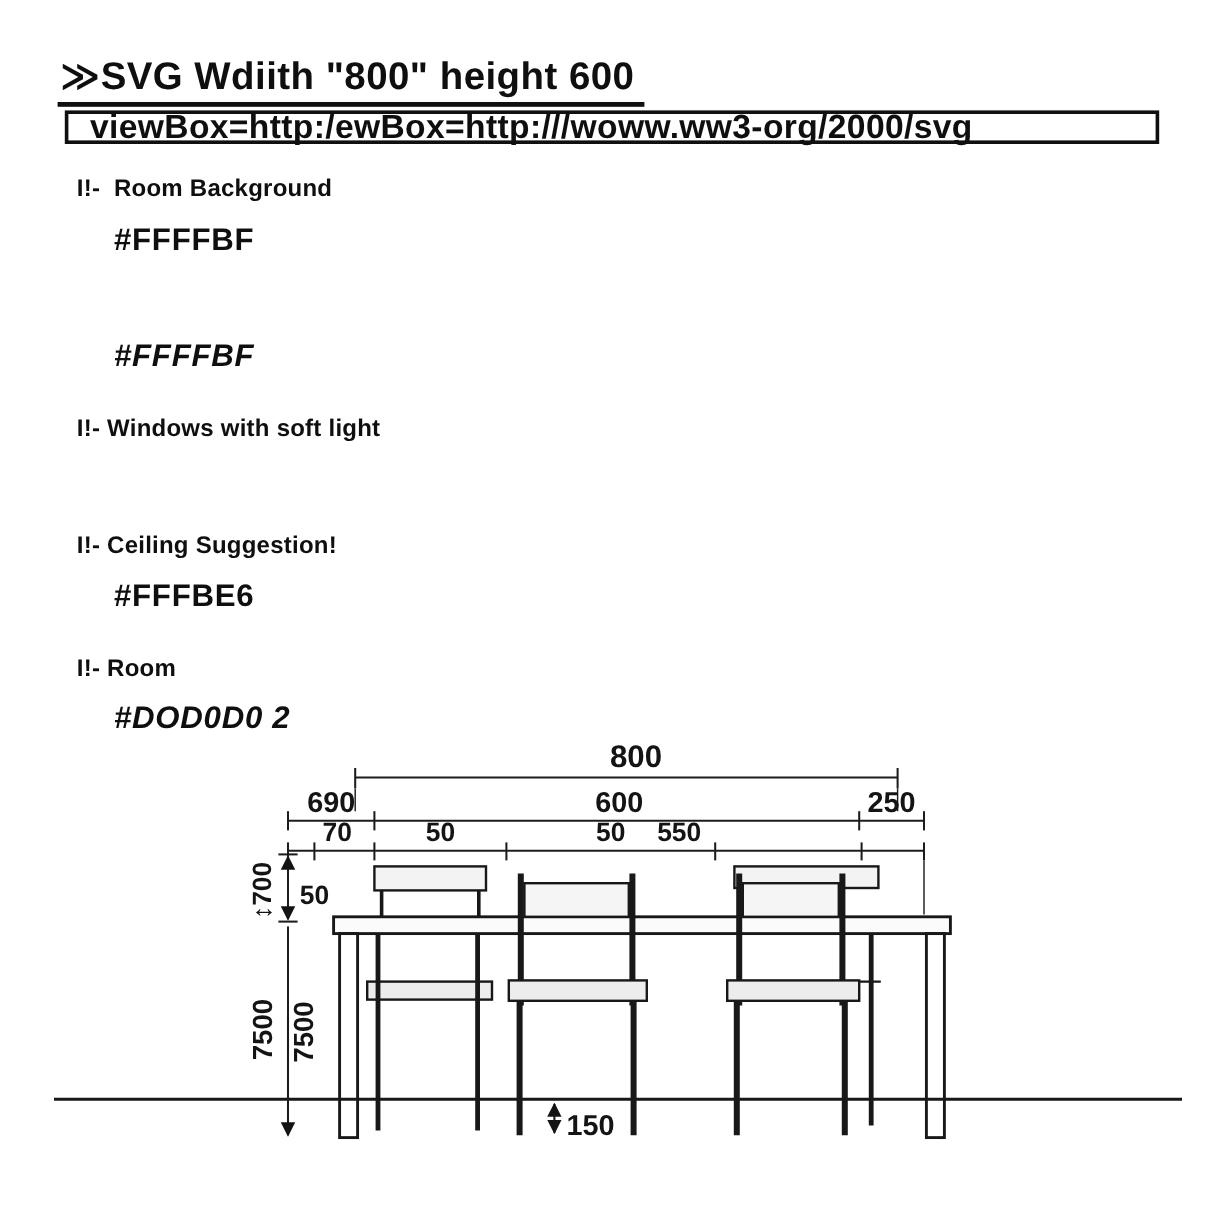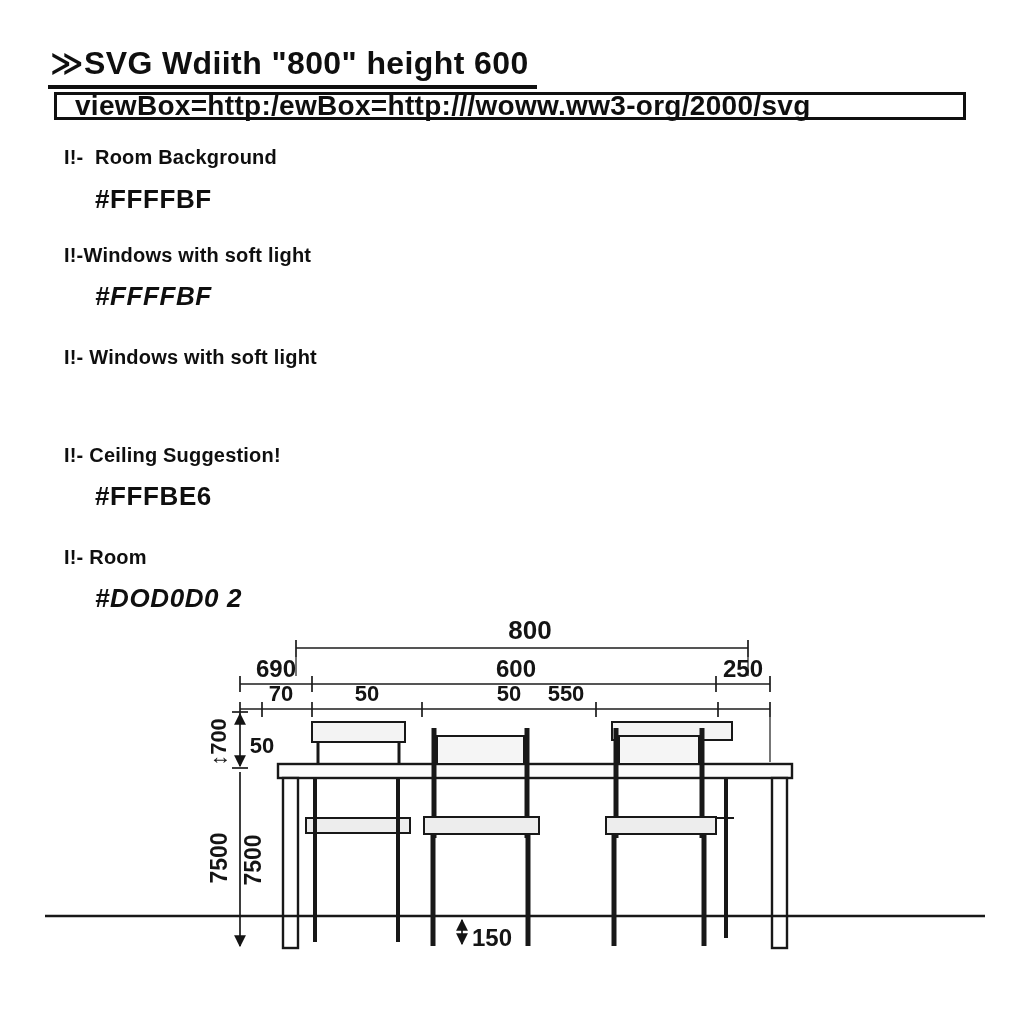--- a/index.html
+++ b/index.html
@@ -45,21 +45,20 @@
 
   <div class="title">≫SVG Wdiith "800" height 600</div>
 
   <div class="vbox">
     <span>viewBox=http:/ewBox=http:///woww.ww3-org/2000/svg</span>
   </div>
 
   <div class="comment-label" style="left:64px; top:146px;">I!-  Room Background</div>
   <div class="comment-value" style="left:95px; top:184px;">#FFFFBF</div>
 
-  <div class="comment-label" style="left:64px; top:244px;">I!-Windows with soft light</div>
   <div class="comment-value" style="left:95px; top:281px;font-style:italic;">#FFFFBF</div>
 
   <div class="comment-label" style="left:64px; top:444px;">I!- Ceiling Suggestion!</div>
 
   <div class="comment-label" style="left:64px; top:346px;">I!- Windows with soft light</div>
   <div class="comment-value" style="left:95px; top:481px;">#FFFBE6</div>
 
   <div class="comment-label" style="left:64px; top:546px;">I!- Room</div>
   <div class="comment-value" style="left:95px; top:583px;font-style:italic;">#DOD0D0 2</div>
 

